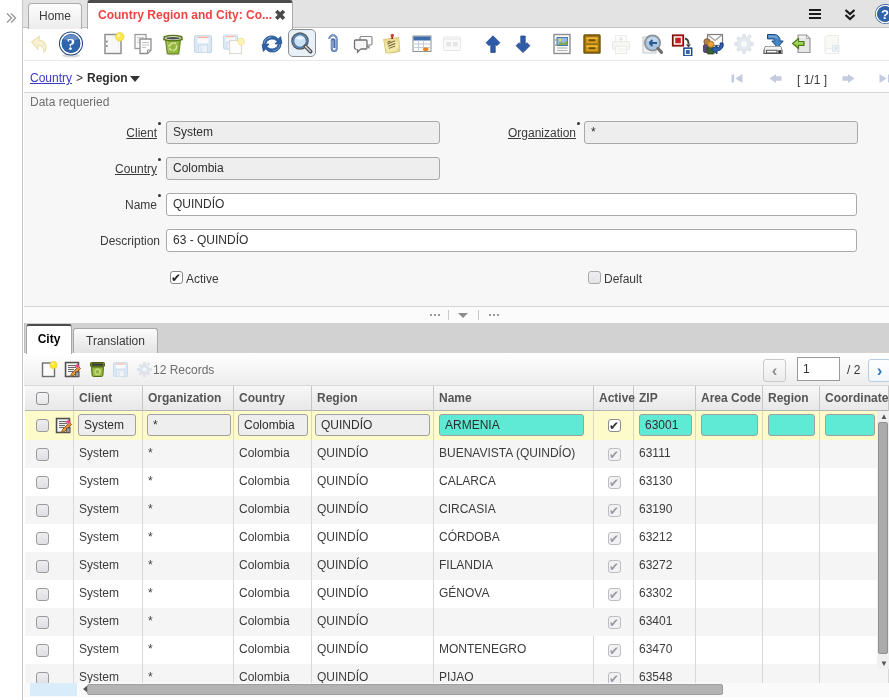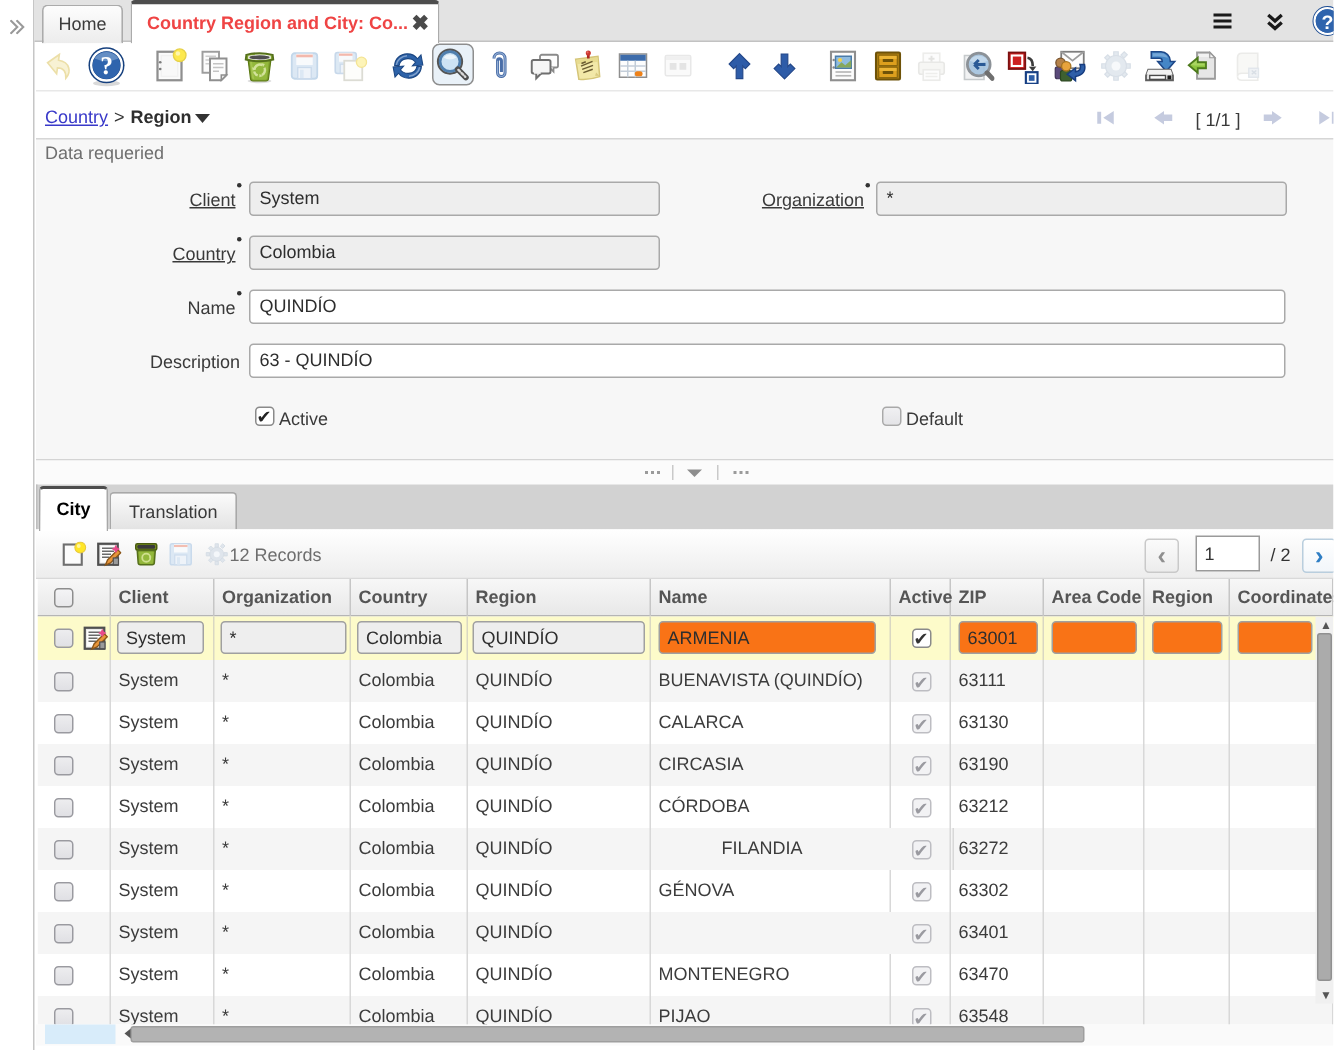--- a/index.html
+++ b/index.html
@@ -67,21 +67,21 @@
 #pginput { position:absolute; left:773px; top:4px; width:43px; height:24px; border:1px solid #9a9a9a; background:#fff; line-height:22px; padding-left:5px; }
 #pgtotal { position:absolute; left:823px; top:10px; color:#333; }
 
 
 #grid { position:absolute; left:25px; top:386px; width:864px; height:297px; background:#fff; overflow:hidden; }
 #ghead { position:absolute; left:0; top:0; width:864px; height:25px; background:linear-gradient(#f7f7f7,#e8e8e8); border-bottom:1px solid #b5b5b5; }
 .gh { position:absolute; top:0; height:25px; border-right:1px solid #c6c6c6; font-weight:bold; color:#555; line-height:24px; padding-left:5px; }
 .grow { position:absolute; left:0; width:864px; height:28px; }
 .gc { position:absolute; top:0; height:28px; border-right:1px solid #d8d8d8; line-height:27px; padding-left:5px; color:#3c3c3c; overflow:hidden; white-space:nowrap; }
 .editrow { position:absolute; left:0; top:25px; width:864px; height:29px; background:#fdfbca; }
-.ebox { position:absolute; top:3px; height:22px; border:1px solid #a0a0a0; border-radius:3px; background:#f97316; line-height:20px; padding-left:5px; color:#2e2e2e; }
+.ebox { position:absolute; top:3px; height:22px; border:1px solid #a0a0a0; border-radius:3px; background:#5eead4; line-height:20px; padding-left:5px; color:#2e2e2e; }
 .ebox.ro { background:#eeeeee; }
 .gcb { position:absolute; width:13px; height:13px; border:1px solid #9a9aa0; border-radius:3px; background:linear-gradient(#ededef,#e0e0e4); }
 .gcb.dis { background:#f2f2f4; border-color:#bdbdc2; }
 .gcb .chk { position:absolute; left:0px; top:-1px; font-size:12px; color:#333; }
 .gcb.dis .chk { color:#9a9aa0; }
 
 
 #vsb { position:absolute; left:852px; top:25px; width:12px; height:258px; background:#f0f0f0; }
 #vsb .thumb { position:absolute; left:1px; top:11px; width:10px; height:232px; background:#ababab; border:1px solid #909090; border-radius:2px; }
 #vsb .ar { position:absolute; left:3px; font-size:8px; color:#555; }
@@ -572,21 +572,21 @@
         <div class="gcb dis" style="left:583px; top:8px;">
           <span class="chk">✔</span>
         </div>
       </div>
 <div class="grow" style="top:166px; background:#f5f5f5;">
         <div class="gc" style="left:0px; width:49px;"></div>
         <div class="gc" style="left:49px; width:69px;">System</div>
         <div class="gc" style="left:118px; width:91px;">*</div>
         <div class="gc" style="left:209px; width:78px;">Colombia</div>
         <div class="gc" style="left:287px; width:122px;">QUINDÍO</div>
-        <div class="gc" style="left:409px; width:160px;margin-left:42px;">FILANDIA</div>
+        <div class="gc" style="left:409px; width:160px;">FILANDIA</div>
         <div class="gc" style="left:569px; width:40px;"></div>
         <div class="gc" style="left:609px; width:62px;">63272</div>
         <div class="gc" style="left:671px; width:67px;"></div>
         <div class="gc" style="left:738px; width:57px;"></div>
         <div class="gc" style="left:795px; width:69px;"></div>
         <div class="gcb" style="left:11px; top:8px;"></div>
         <div class="gcb dis" style="left:583px; top:8px;">
           <span class="chk">✔</span>
         </div>
       </div>

